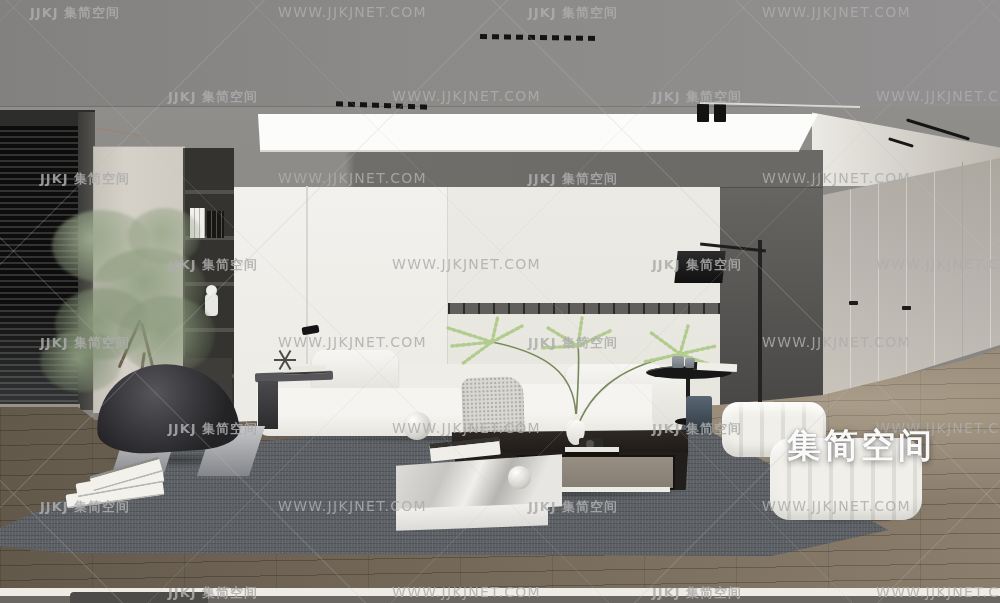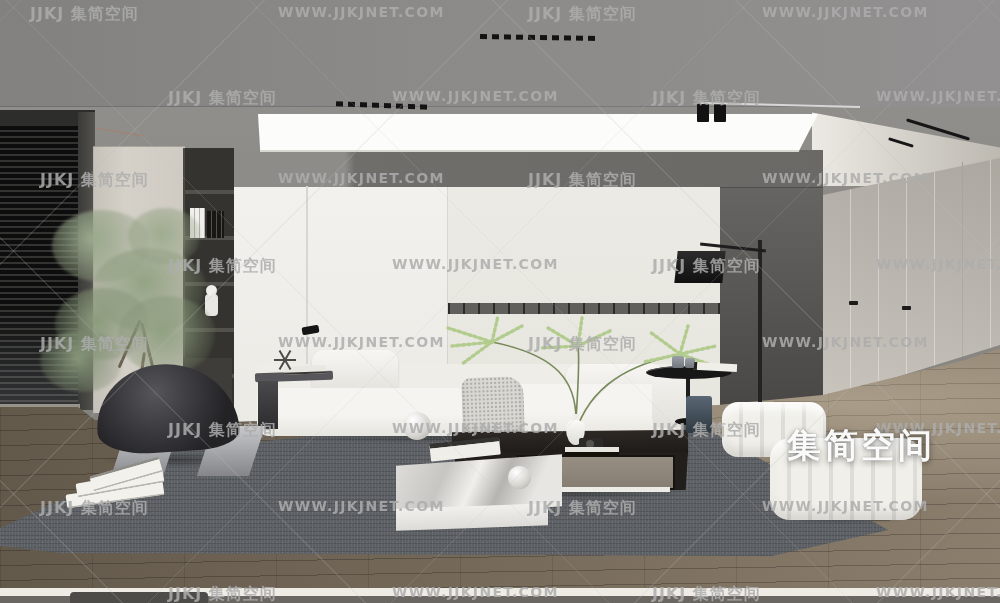--- a/index.html
+++ b/index.html
@@ -187,22 +187,22 @@
   .strip-dark{left:0;top:596px;width:1000px;height:7px;background:#6a6763;}
   .bl-object{left:70px;top:592px;width:138px;height:11px;background:#4e4c49;border-radius:4px 4px 0 0;}
 
   
   .hatch{left:0;top:0;width:1000px;height:603px;pointer-events:none;opacity:.5;
     background:
      repeating-linear-gradient(45deg,transparent 0 86px,rgba(190,190,190,.38) 86px 87px,transparent 87px 172px),
      repeating-linear-gradient(-45deg,transparent 0 86px,rgba(190,190,190,.38) 86px 87px,transparent 87px 172px);}
   .wm-layer{left:0;top:0;width:1000px;height:603px;pointer-events:none;}
   .wm{position:absolute;white-space:nowrap;color:rgba(173,173,173,.85);}
-  .wm.brand{font-size:16px;font-weight:600;letter-spacing:1px;}
-  .wm.url{font-size:14px;letter-spacing:1.3px;font-weight:700;}
+  .wm.brand{font-size:13px;font-weight:600;letter-spacing:1px;}
+  .wm.url{font-size:14px;letter-spacing:1.3px;font-weight:400;}
   .badge{left:787px;top:428px;color:rgba(255,255,255,.96);
     text-shadow:0 2px 6px rgba(0,0,0,.45),0 0 2px rgba(0,0,0,.25);line-height:1.0;}
   .badge .t{font-size:34px;font-weight:600;letter-spacing:3px;}
   .badge .i{font-size:33px;font-weight:600;letter-spacing:1px;margin-top:3px;}
   svg.plant{left:430px;top:312px;position:absolute;}
 </style>
 </head>
 <body>
 
 <div class="stage">

